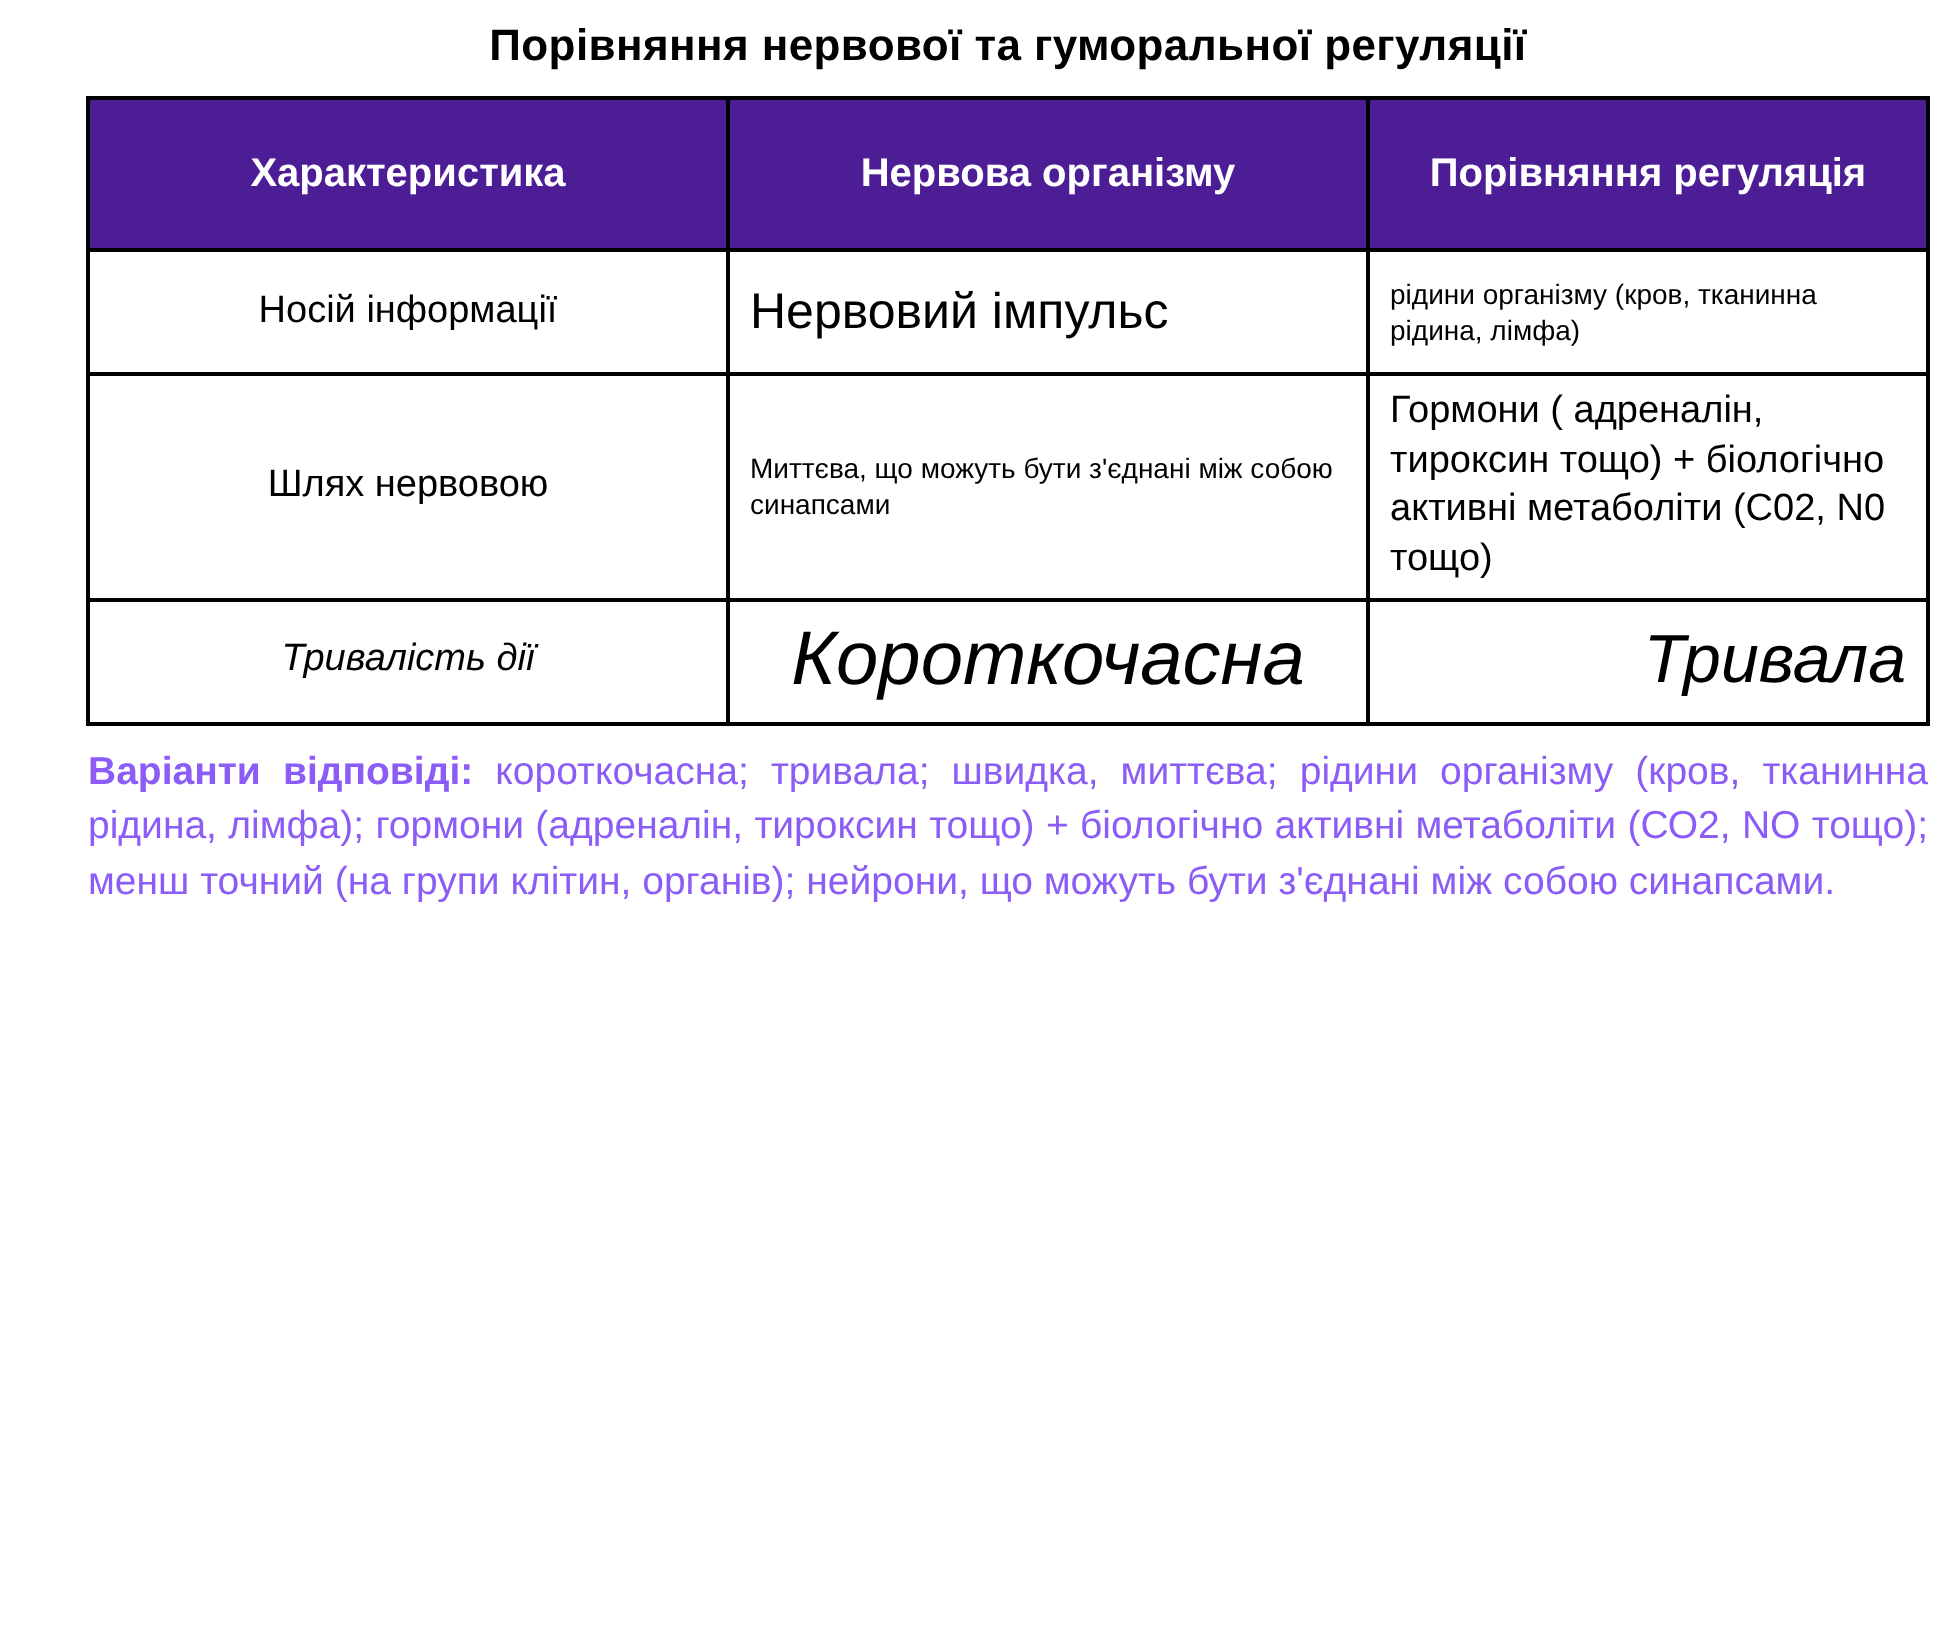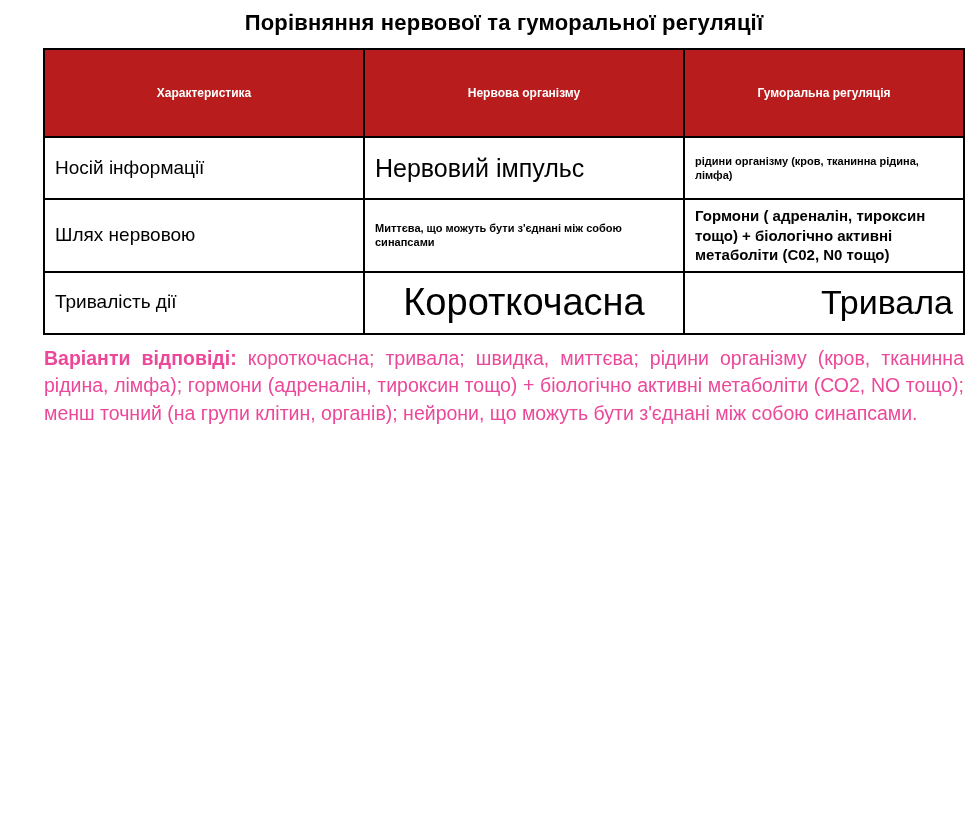--- a/index.html
+++ b/index.html
@@ -35,97 +35,97 @@
     margin: 0 auto;
     table-layout: fixed;
   }
   table.cmp td, table.cmp th {
     border: 2px solid #000000;
     vertical-align: middle;
     padding: 6px 10px;
     box-sizing: border-box;
   }
   table.cmp thead th {
-    background: #b91c1c;
+    background: #4c1d95;
     color: #ffffff;
     font-weight: bold;
-    font-size: 12px;
+    font-size: 20px;
     text-align: center;
-    height: 88px;
+    height: 76px;
     line-height: 1.25;
   }
   .col-a { width: 320px; }
   .col-b { width: 320px; }
   .col-c { width: 280px; }
 
   .cell-char {
     font-size: 19px;
     line-height: 1.3;
-    text-align: left;
+    text-align: center;
     border-radius: 15px;
   }
   .v-normal {
     font-size: 25px;
     line-height: 1.3;
   }
   .v-bold-small {
-    font-weight: bold;
-    font-size: 11px;
+    font-weight: normal;
+    font-size: 14px;
     line-height: 1.3;
   }
   .v-bold-xsmall {
-    font-weight: bold;
-    font-size: 15px;
+    font-weight: normal;
+    font-size: 19px;
     line-height: 1.3;
     margin-top: 28px;
   }
   .v-huge {
     font-size: 38px;
     font-weight: normal;
     text-align: center;
     line-height: 1.1;
   }
   .v-huge-c {
     font-size: 34px;
     font-weight: normal;
     text-align: right;
     line-height: 1.1;
   }
 
   .r1 td { height: 62px; }
   .r2 td { height: 62px; }
   .r3 td { height: 130px; }
   .r4 td { height: 130px; }
-  .r5 td { height: 62px; }
+  .r5 td { height: 62px; font-style: italic; }
 
   .answers {
     width: 920px;
     margin: 10px auto 0 auto;
     font-size: 19.5px;
     line-height: 1.42;
     text-align: justify;
-    color: #ec4899;
+    color: #8b5cf6;
   }
   .answers b {
     font-weight: bold;
   }
 </style>
 </head>
 <body>
 
 <div class="page">
 
   <div class="title">Порівняння нервової та гуморальної регуляції</div>
 
   <table class="cmp">
     <thead>
       <tr>
         <th class="col-a">Характеристика</th>
         <th class="col-b">Нервова організму</th>
-        <th class="col-c">Гуморальна регуляція</th>
+        <th class="col-c">Порівняння регуляція</th>
       </tr>
     </thead>
     <tbody>
       <tr class="r1">
         <td class="cell-char">Носій інформації</td>
         <td class="v-normal">Нервовий імпульс</td>
         <td class="v-bold-small">рідини організму (кров, тканинна рідина, лімфа)</td>
       </tr>
       <tr class="r2">
         <td class="cell-char">Шлях нервовою</td>

